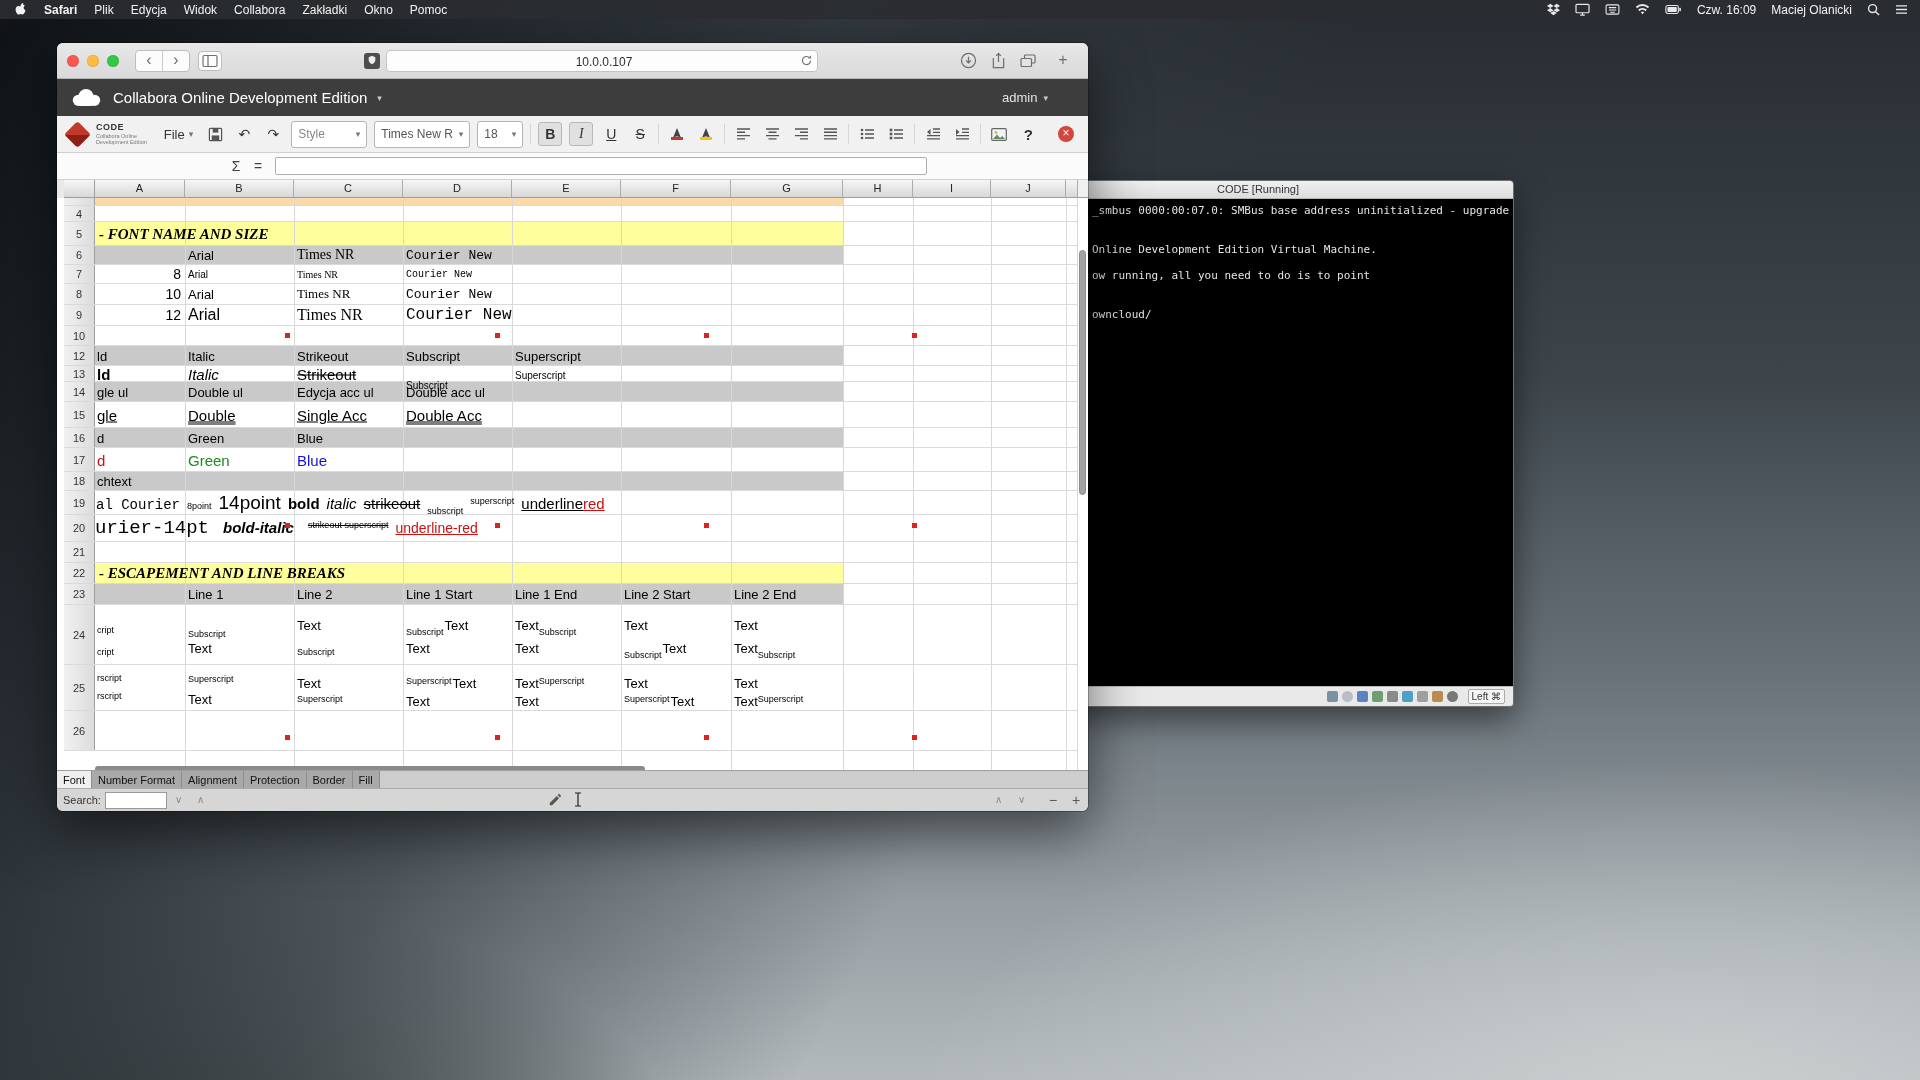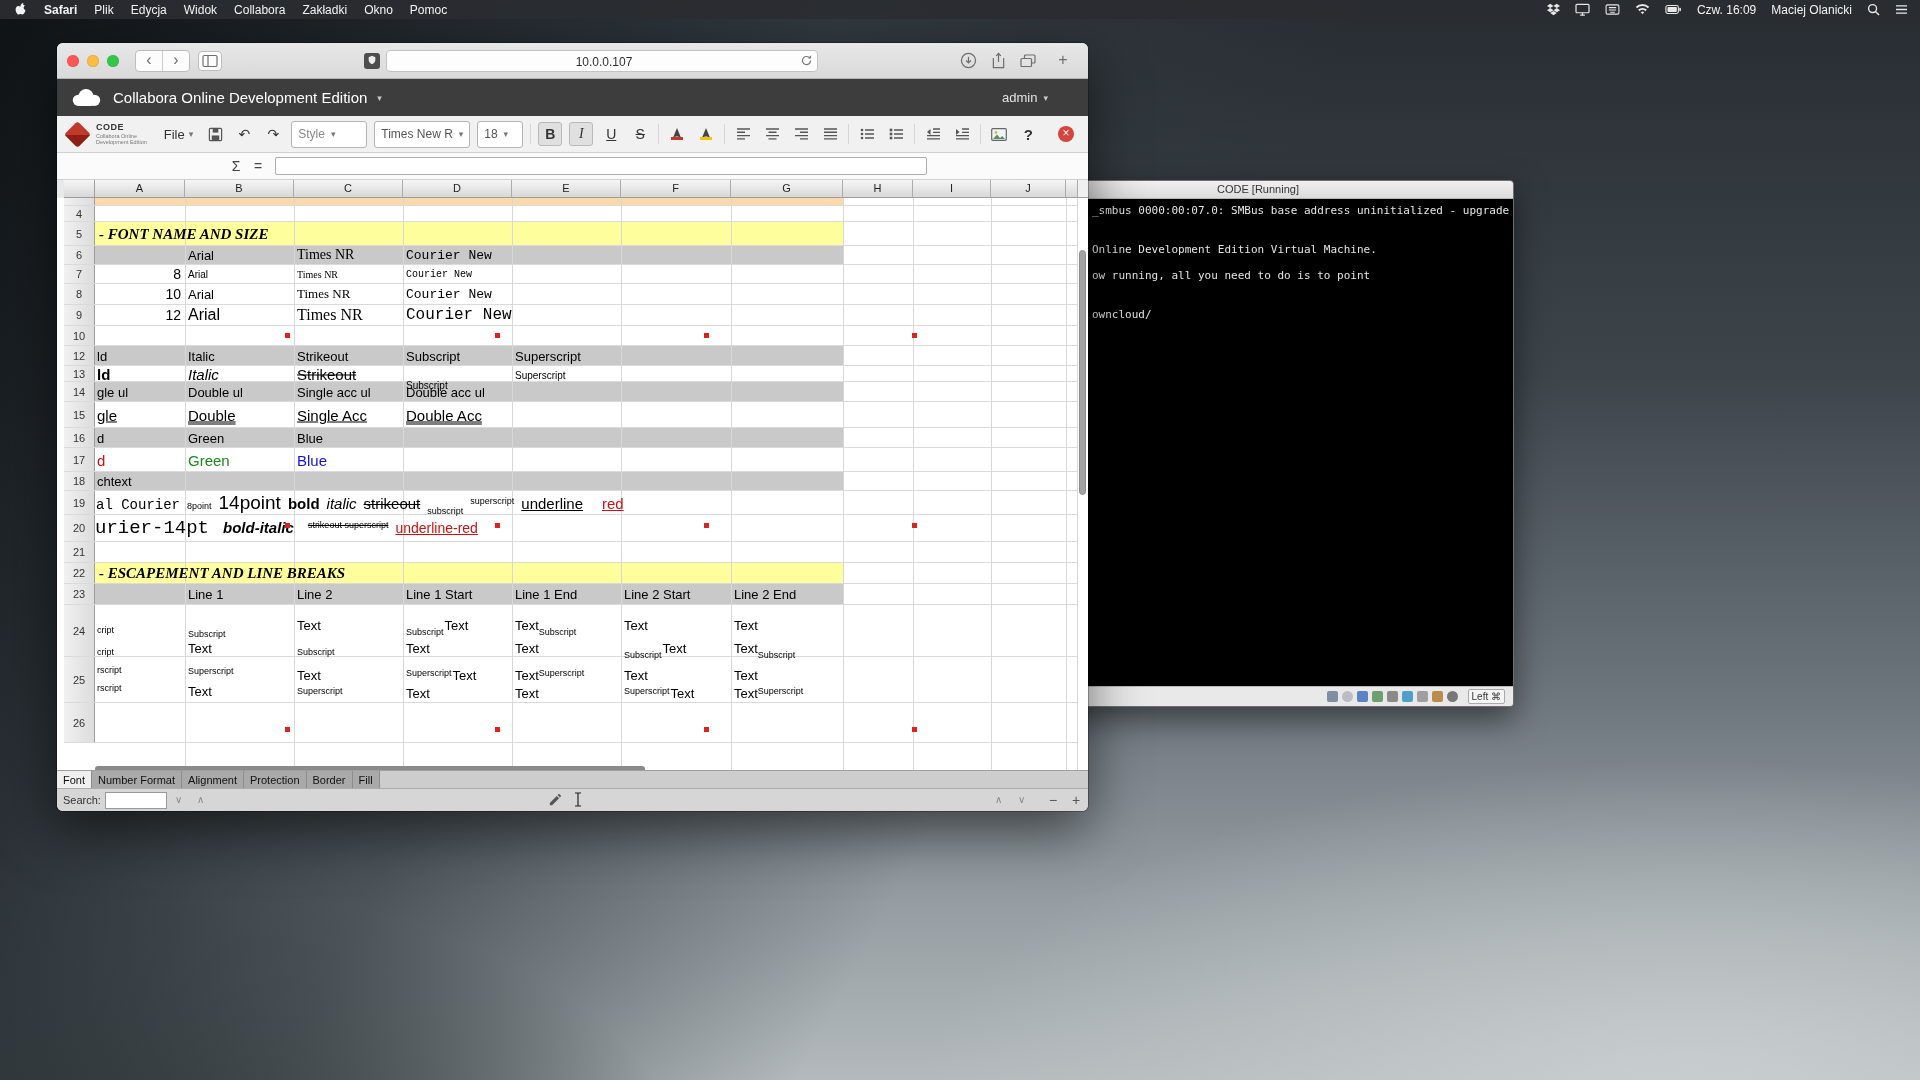--- a/index.html
+++ b/index.html
@@ -50,21 +50,21 @@
     display:flex;align-items:center;padding:0 8px;gap:7px;color:#444}
   .code-logo{display:flex;gap:6px;align-items:center;margin-right:6px}
   .code-diamond{width:19px;height:19px;background:linear-gradient(135deg,#c0392b 50%,#8e1f14 50%);transform:rotate(45deg);border-radius:3px;margin:3px}
   .code-text{line-height:1.1}
   .code-title{font-size:9px;font-weight:bold;color:#333;letter-spacing:.5px}
   .code-sub{font-size:5.5px;color:#777}
   .tb-label{font-size:13px;color:#333;display:flex;align-items:center;gap:4px;padding:0 4px}
   .tb-btn{min-width:22px;height:22px;display:flex;align-items:center;justify-content:center;border-radius:3px;font-size:14px;color:#333}
   .pressed{background:#e0e0e0;border:1px solid #b9b9b9}
   .dd{height:27px;border:1px solid #b5b5b5;border-radius:3px;background:#fff;display:flex;align-items:center;
-    font-size:12px;color:#555;padding:0 6px;gap:6px;box-sizing:border-box}
+    font-size:12px;color:#555;padding:0 6px;gap:6px;justify-content:space-between;box-sizing:border-box}
   .dd .val{overflow:hidden;white-space:nowrap}
   .sep{width:1px;height:20px;background:#d6d6d6}
   .bold-g{font-weight:bold}.ital-g{font-style:italic;font-family:"Liberation Serif",serif}
   .und-g{text-decoration:underline}.str-g{text-decoration:line-through}
   .colorbar{display:block;width:12px;height:3px;margin-top:-2px}
   .help-btn{font-size:15px;font-weight:bold;color:#333}
   .spacer{flex:1}
   .close-btn{width:16px;height:16px;border-radius:50%;background:#d6453c;color:#fff;text-align:center;line-height:15px;font-size:12px;margin-right:6px}
   
   .c-formula{height:26px;flex:0 0 26px;background:#fbfbfb;border-bottom:1px solid #cfcfcf;display:flex;align-items:center}
@@ -96,21 +96,21 @@
   .mono{font-family:"Liberation Mono","DejaVu Sans Mono",monospace}
   .s9{font-size:9px}.s10{font-size:10px}.s14{font-size:14px}.s15{font-size:15px}.s16{font-size:16px}.s19{font-size:19px}
   .b{font-weight:bold}.i{font-style:italic}
   .strike{text-decoration:line-through}
   .u{text-decoration:underline}
   .uu{text-decoration-line:underline;text-decoration-style:double}
   .red{color:#cc1111}.green{color:#1a8a1a}.blue{color:#1111dd}
   .sect{font-family:"Liberation Serif",serif;font-style:italic;font-weight:bold;font-size:15px;left:4px}
   .ra{left:0;width:86px;text-align:right;font-size:14px}
   .ca{left:2px}.cb{left:93px}.ccc{left:202px}.cd{left:311px}.ce{left:420px}.cf{left:529px}.cg{left:639px}
-  .ml{margin-left:7px}.ml2{margin-left:19px}.ml3{margin-left:14px}
+  .ml{margin-left:7px}.ml2{margin-left:0}.ml3{margin-left:14px}
   .subw{font-size:9px;position:relative;top:5px;margin-right:1px}
   .supw{font-size:9px;position:relative;top:-4px;margin-right:1px}
   .suboff{position:relative;top:5px}.supoff{position:relative;top:-5px}
   .dot{position:absolute;width:5px;height:5px;background:#d22;z-index:3}
   .hthumb{position:absolute;left:38px;top:586px;width:550px;height:6px;background:#8a8a8a;border-radius:3px;z-index:4}
   .vthumb{position:absolute;right:2px;top:70px;width:7px;height:245px;background:#a2a2a2;border:1px solid #8c8c8c;border-radius:4px;z-index:4;box-sizing:border-box}
   
   .tabsbar{height:17px;flex:0 0 17px;background:#cdcdcd;display:flex;align-items:stretch;border-top:1px solid #9f9f9f}
   .stab{font-size:11px;color:#111;padding:0 6px;background:#a9a9a9;border-right:1px solid #8d8d8d;display:flex;align-items:center}
   .stab.active{background:#efefef}
@@ -525,21 +525,21 @@
           <div class="tl cd s10" style="top:14px">Subscript</div>
           <div class="tl ce s10" style="top:4px">Superscript</div>
         </div>
       </div>
 
       <div class="row" style="height:20px">
         <div class="num">14</div>
         <div class="cc band-g">
           <div class="t ca">gle ul</div>
           <div class="t cb">Double ul</div>
-          <div class="t ccc">Single acc ul</div>
+          <div class="t ccc">Edycja acc ul</div>
           <div class="t cd">Double acc ul</div>
         </div>
       </div>
 
       <div class="row" style="height:26px">
         <div class="num">15</div>
         <div class="cc">
           <div class="t ca u s15">gle</div>
           <div class="t cb uu s15">Double</div>
           <div class="t ccc u s15">Single Acc</div>
@@ -611,21 +611,21 @@
         <div class="cc band-g">
           <div class="t cb">Line 1</div>
           <div class="t ccc">Line 2</div>
           <div class="t cd">Line 1 Start</div>
           <div class="t ce">Line 1 End</div>
           <div class="t cf">Line 2 Start</div>
           <div class="t cg">Line 2 End</div>
         </div>
       </div>
 
-      <div class="row" style="height:52px">
+      <div class="row" style="height:60px">
         <div class="num">24</div>
         <div class="cc">
           <div class="tl s9" style="left:2px;top:20px">cript</div>
           <div class="tl s9" style="left:2px;top:42px">cript</div>
           <div class="tl s9 cb" style="top:24px">Subscript</div>
           <div class="tl cb" style="top:36px">Text</div>
           <div class="tl ccc" style="top:13px">Text</div>
           <div class="tl s9 ccc" style="top:42px">Subscript</div>
           <div class="tl cd" style="top:13px"><span class="subw">Subscript</span><span>Text</span></div>
           <div class="tl cd" style="top:36px">Text</div>

